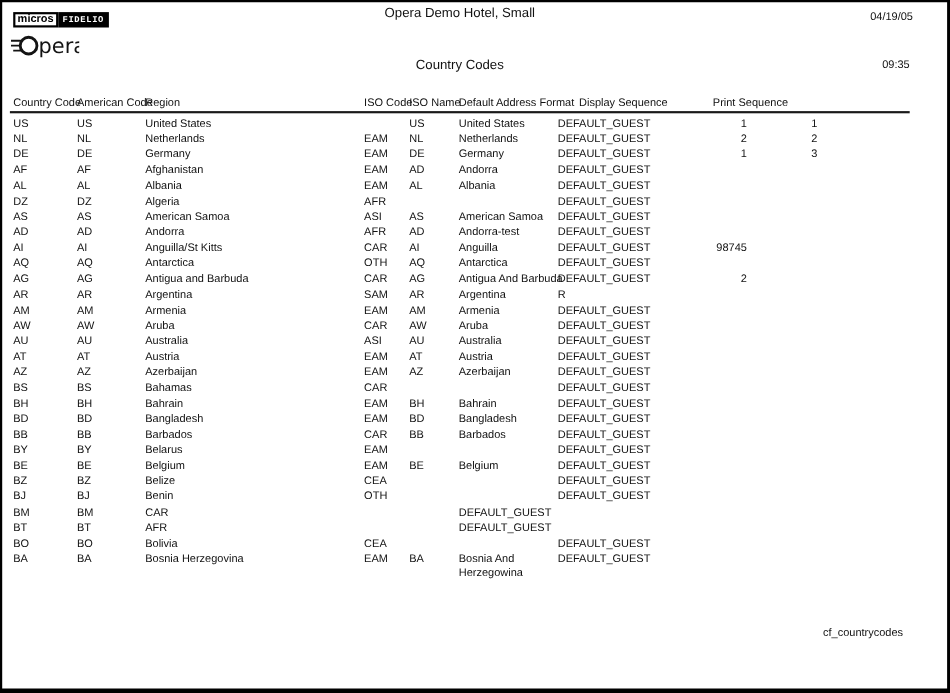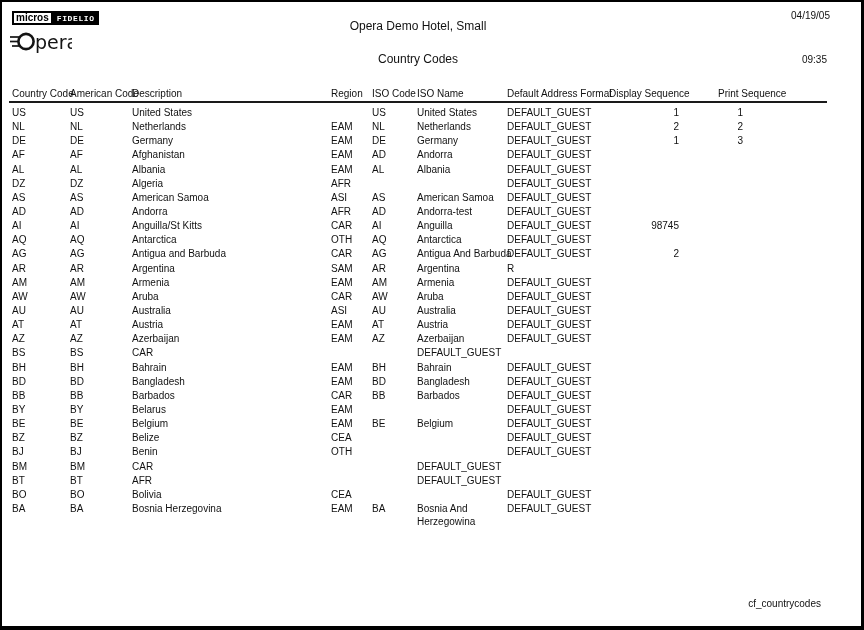--- a/index.html
+++ b/index.html
@@ -9,25 +9,25 @@
     box-sizing:border-box;
     background:#fff;
     border:2px solid #000;
     border-right-width:3px;
     border-bottom-width:4px;
     font-family:"Liberation Sans",sans-serif;
     color:#111;
     overflow:hidden;
   }
   .center-line{position:absolute;left:7px;width:818px;text-align:center;}
-  #hotel-title{top:17px;font-size:12px;text-align:center;}
+  #hotel-title{top:2px;font-size:12px;text-align:center;}
   #report-title{top:50px;font-size:12px;}
   #report-date{position:absolute;top:8px;right:31px;font-size:10px;}
   #report-time{position:absolute;top:52px;right:34px;font-size:10px;}
-  #footer-ref{position:absolute;top:596px;right:40px;font-size:10px;}
+  #footer-ref{position:absolute;top:568px;right:40px;font-size:10px;}
 
   
   #mf-logo{position:absolute;left:10px;top:9px;display:flex;align-items:stretch;height:14px;}
   #mf-micros{
     background:#fff;color:#000;border:2px solid #000;
     font-weight:bold;font-size:10px;line-height:10px;
     padding:0 2px;display:flex;align-items:center;letter-spacing:0;
   }
   #mf-fidelio{
     background:#000;color:#fff;font-weight:bold;font-size:8px;
@@ -72,21 +72,20 @@
   </svg>
 
   <div id="hotel-title" class="center-line">Opera Demo Hotel, Small</div>
   <div id="report-date">04/19/05</div>
   <div id="report-title" class="center-line">Country Codes</div>
   <div id="report-time">09:35</div>
 
   <div class="thead tgrid">
       <div class="cell c0">Country Code</div>
       <div class="cell c1">American Code</div>
-      <div class="cell c2">Description</div>
       <div class="cell c3">Region</div>
       <div class="cell c4">ISO Code</div>
       <div class="cell c5">ISO Name</div>
       <div class="cell c6">Default Address Format</div>
       <div class="cell c7">Display Sequence</div>
       <div class="cell c8">Print Sequence</div>
     </div>
   <div class="rule"></div>
   <div class="tbody">
       <div class="trow tgrid">
@@ -272,20 +271,21 @@
         <div class="cell c3">EAM</div>
         <div class="cell c4">AZ</div>
         <div class="cell c5">Azerbaijan</div>
         <div class="cell c6">DEFAULT_GUEST</div>
         <div class="cell c7"></div>
         <div class="cell c8"></div>
       </div>
       <div class="trow tgrid">
         <div class="cell c0">BS</div>
         <div class="cell c1">BS</div>
+        <div class="cell c2">Bahamas</div>
         <div class="cell c3">CAR</div>
         <div class="cell c4"></div>
         <div class="cell c5"></div>
         <div class="cell c6">DEFAULT_GUEST</div>
         <div class="cell c7"></div>
         <div class="cell c8"></div>
       </div>
       <div class="trow tgrid">
         <div class="cell c0">BH</div>
         <div class="cell c1">BH</div>

